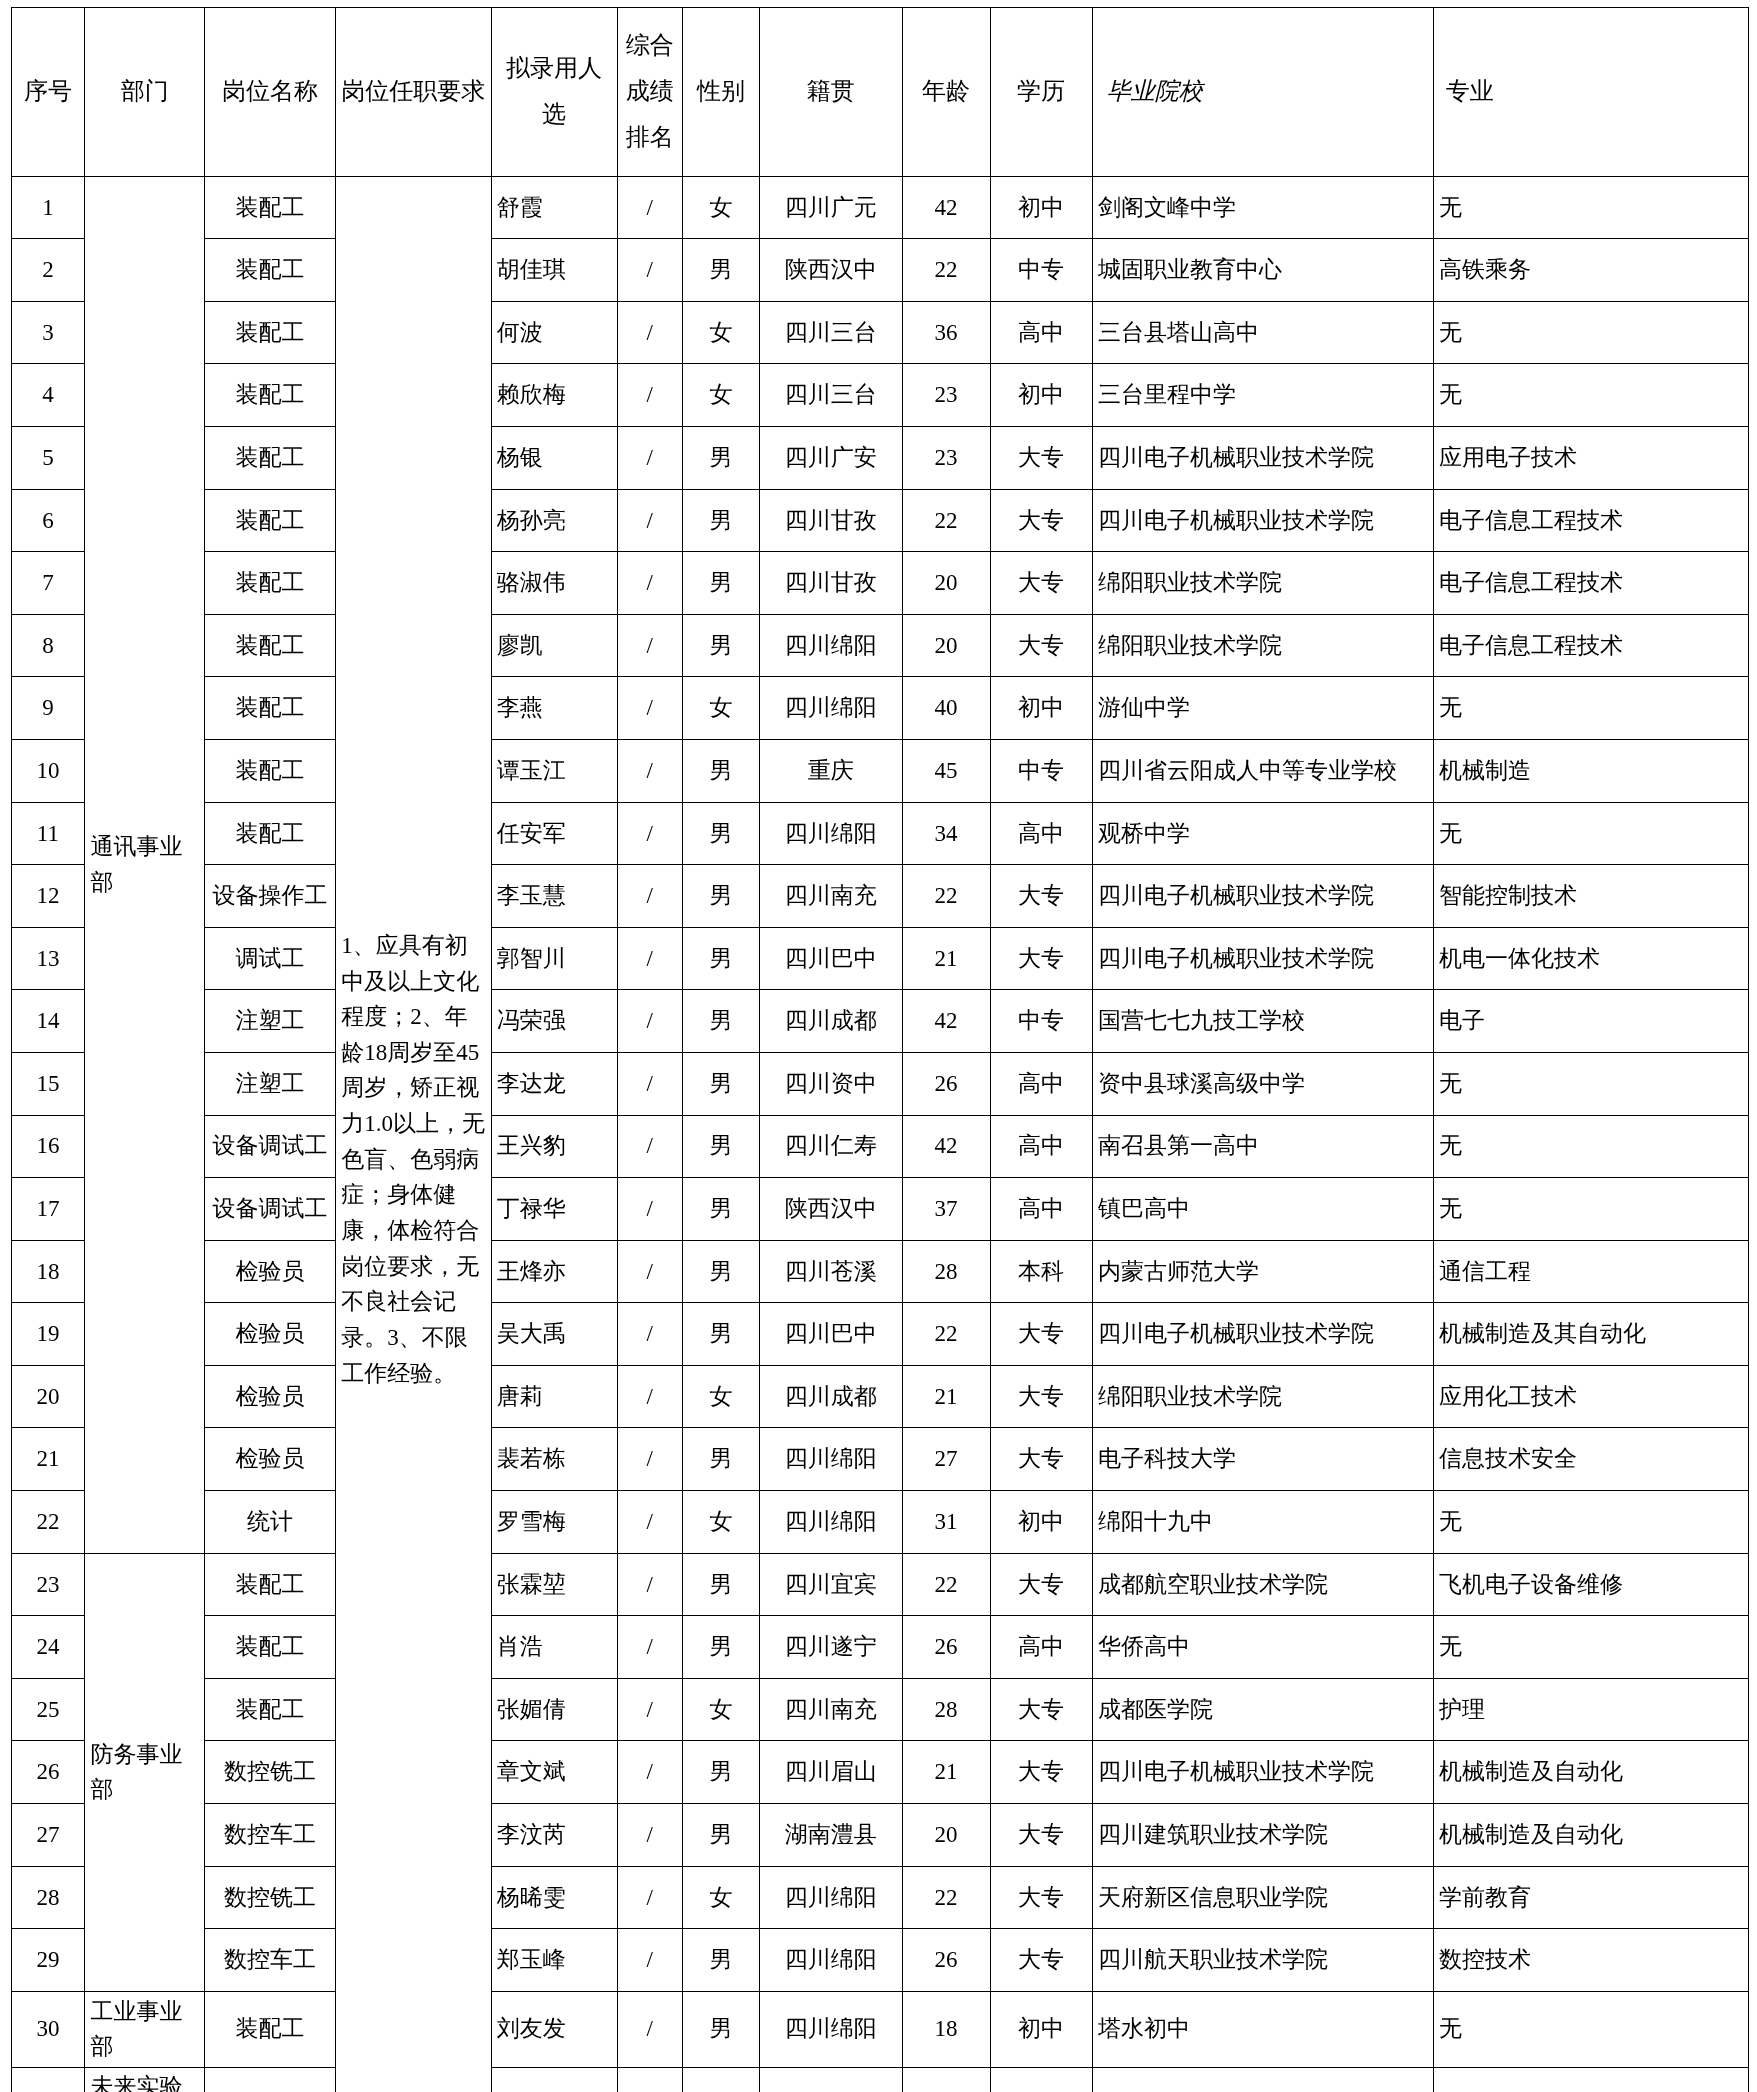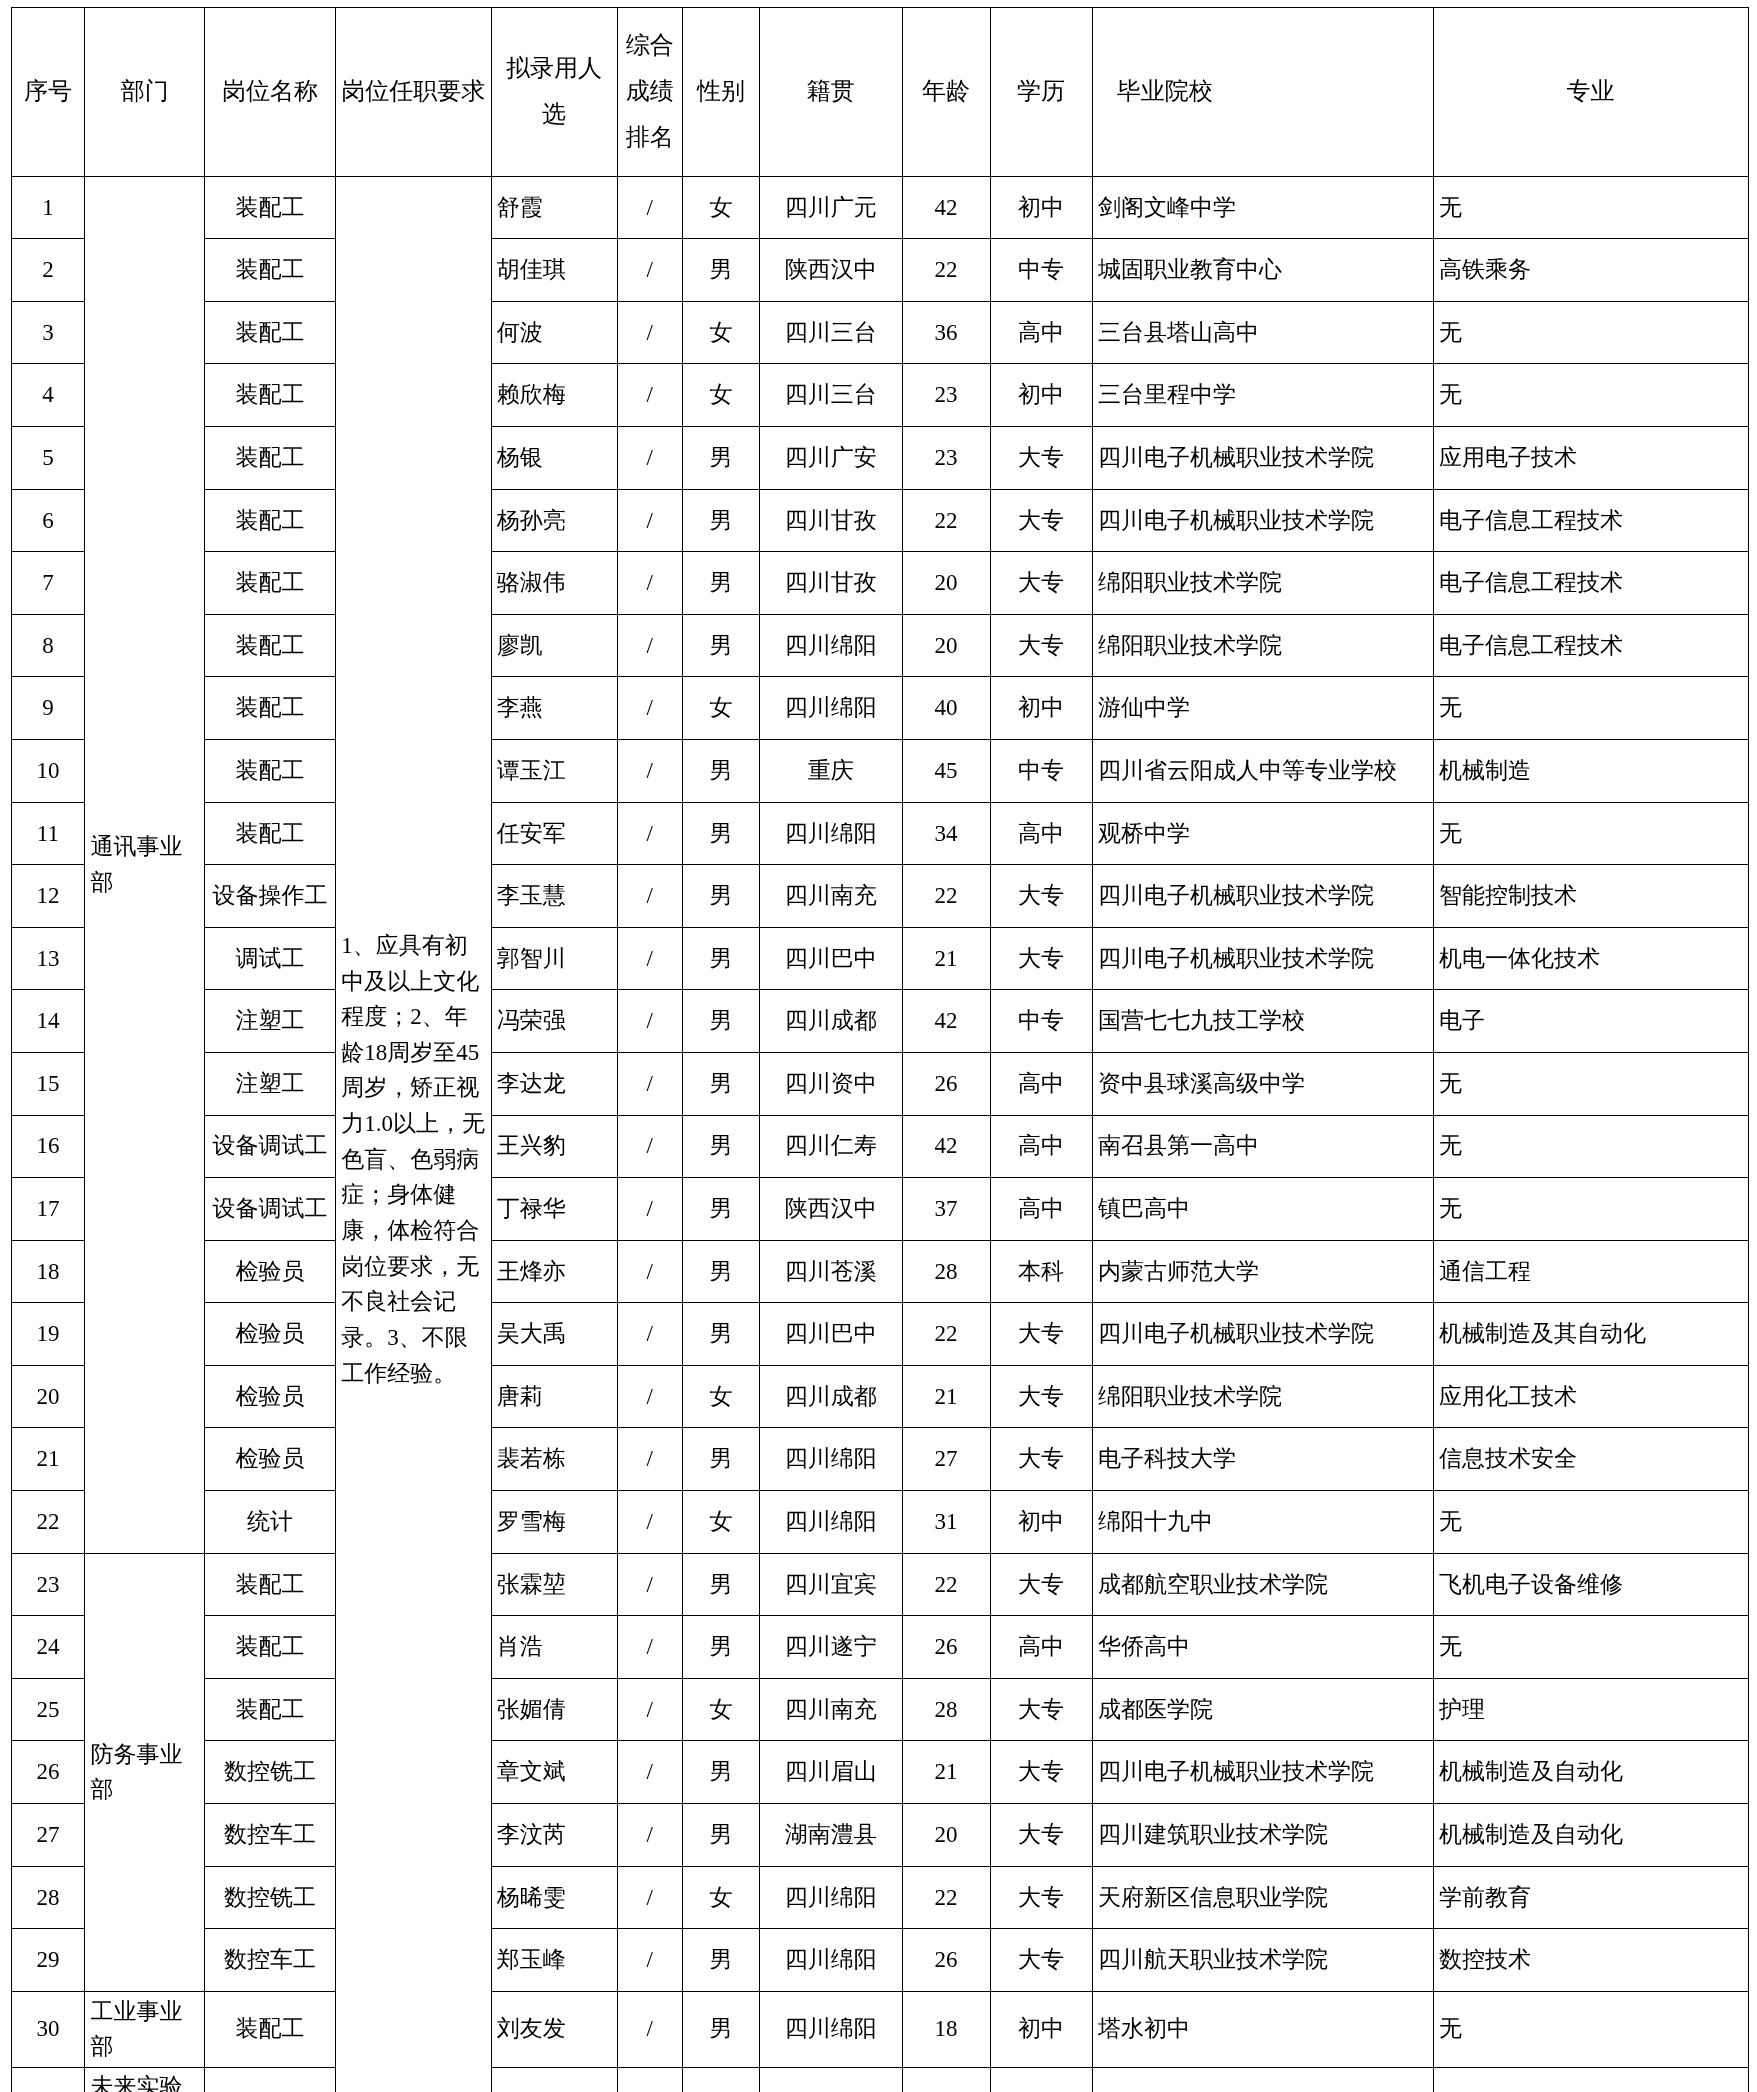--- a/index.html
+++ b/index.html
@@ -110,22 +110,22 @@
         </th>
         <th class="wrap2">
           <div>综合</div>
           <div>成绩</div>
           <div>排名</div>
         </th>
         <th>性别</th>
         <th>籍贯</th>
         <th>年龄</th>
         <th>学历</th>
-        <th style="text-align:left;padding-left:24px;">毕业院校</th>
-        <th style="text-align:center;padding-left:5px;">专业</th>
+        <th style="text-align:left;padding-left:14px;font-style:italic;">毕业院校</th>
+        <th style="text-align:left;padding-left:12px;">专业</th>
       </tr>
     </thead>
     <tbody>
         <tr class="body">
           <td class="c">1</td>
           <td class="vmerge" rowspan="22">通讯事业部</td>
           <td class="c">装配工</td>
           <td class="req" rowspan="31">
             <span class="reqtext">1、应具有初中及以上文化程度；2、年龄18周岁至45周岁，矫正视力1.0以上，无色盲、色弱病症；身体健康，体检符合岗位要求，无不良社会记录。3、不限工作经验。</span>
           </td>

